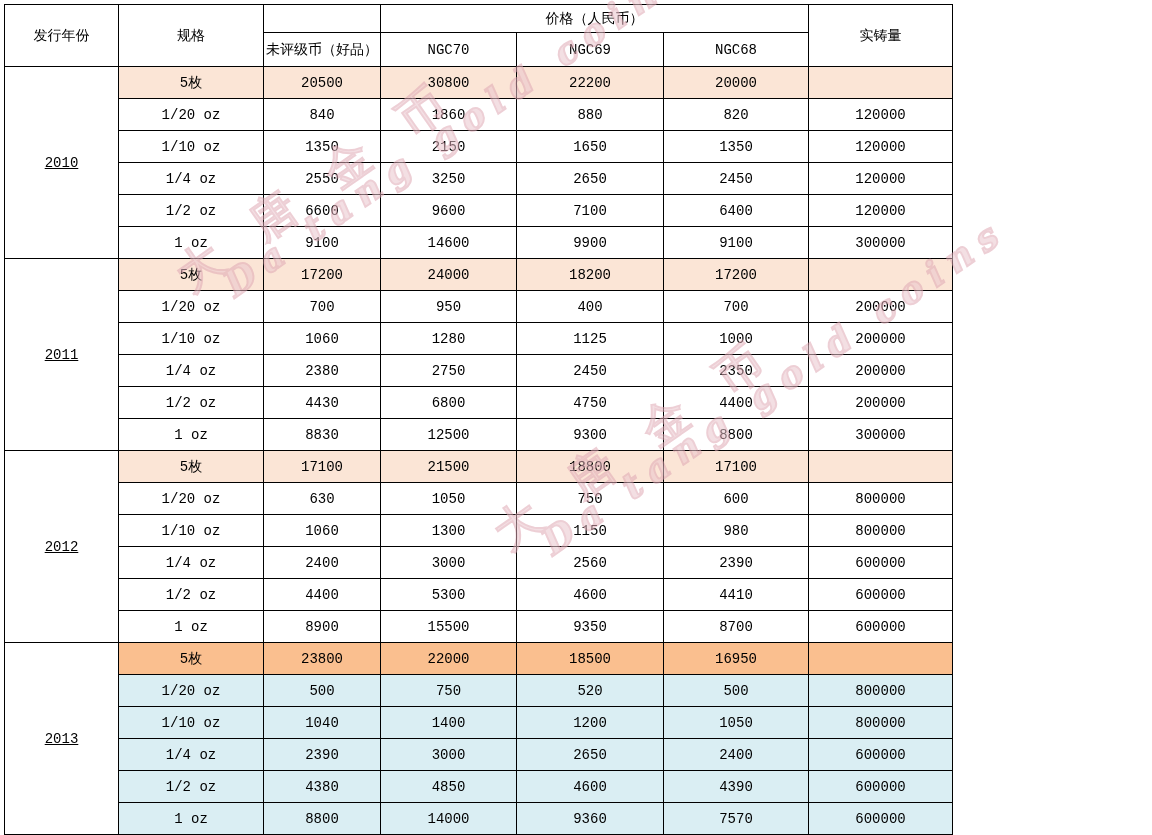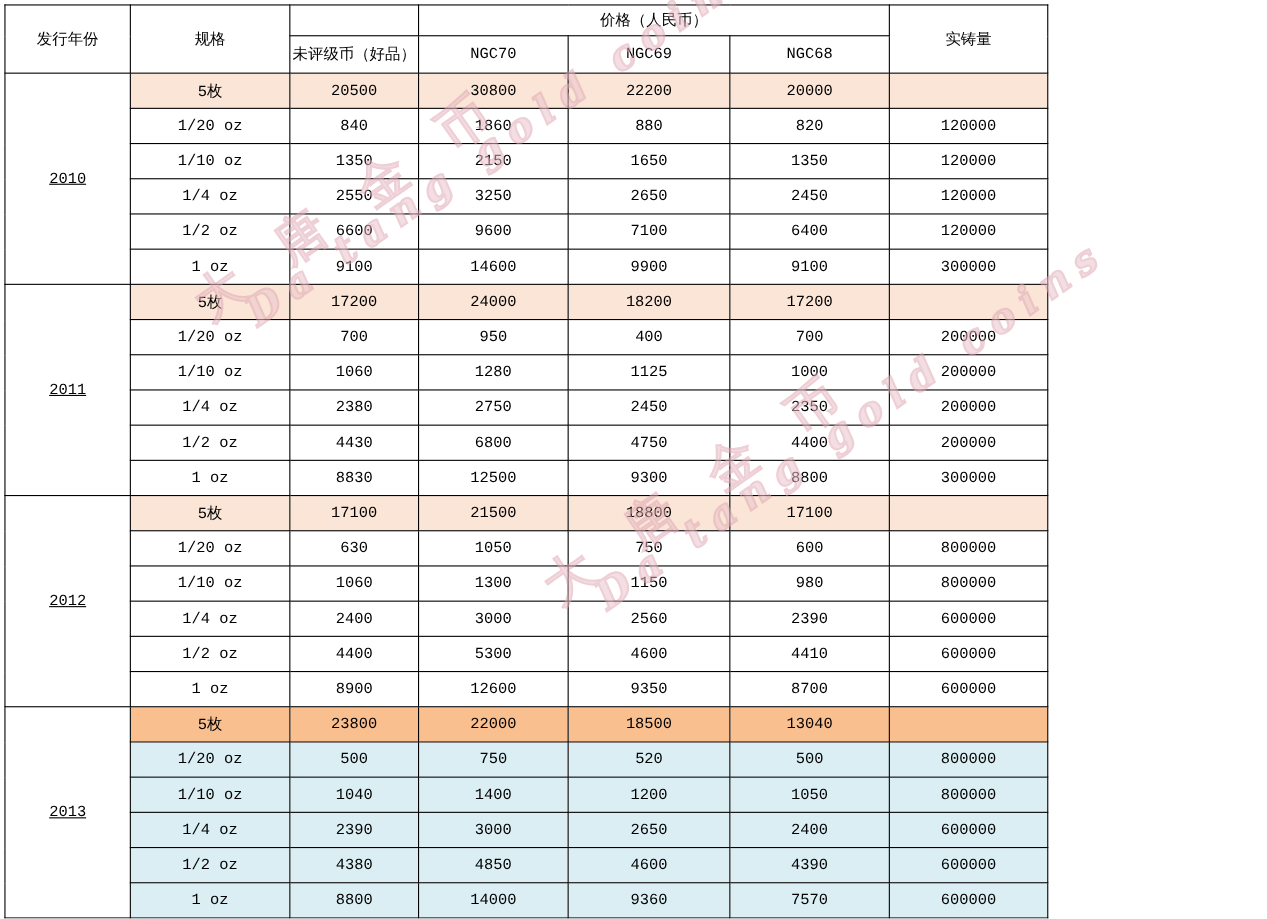--- a/index.html
+++ b/index.html
@@ -217,32 +217,32 @@
           <td class="fill-none c-spec">1/2 oz</td>
           <td class="fill-none c-ungraded">4400</td>
           <td class="fill-none c-ngc70">5300</td>
           <td class="fill-none c-ngc69">4600</td>
           <td class="fill-none c-ngc68">4410</td>
           <td class="fill-none c-mintage">600000</td>
         </tr>
         <tr>
           <td class="fill-none c-spec">1 oz</td>
           <td class="fill-none c-ungraded">8900</td>
-          <td class="fill-none c-ngc70">12600</td>
+          <td class="fill-none c-ngc70">15500</td>
           <td class="fill-none c-ngc69">9350</td>
           <td class="fill-none c-ngc68">8700</td>
           <td class="fill-none c-mintage">600000</td>
         </tr>
         <tr>
           <td rowspan="6" class="year">2013</td>
           <td class="fill-orange c-spec">5枚</td>
           <td class="fill-orange c-ungraded">23800</td>
           <td class="fill-orange c-ngc70">22000</td>
           <td class="fill-orange c-ngc69">18500</td>
-          <td class="fill-orange c-ngc68">13040</td>
+          <td class="fill-orange c-ngc68">16950</td>
           <td class="fill-orange c-mintage"></td>
         </tr>
         <tr>
           <td class="fill-blue c-spec">1/20 oz</td>
           <td class="fill-blue c-ungraded">500</td>
           <td class="fill-blue c-ngc70">750</td>
           <td class="fill-blue c-ngc69">520</td>
           <td class="fill-blue c-ngc68">500</td>
           <td class="fill-blue c-mintage">800000</td>
         </tr>

